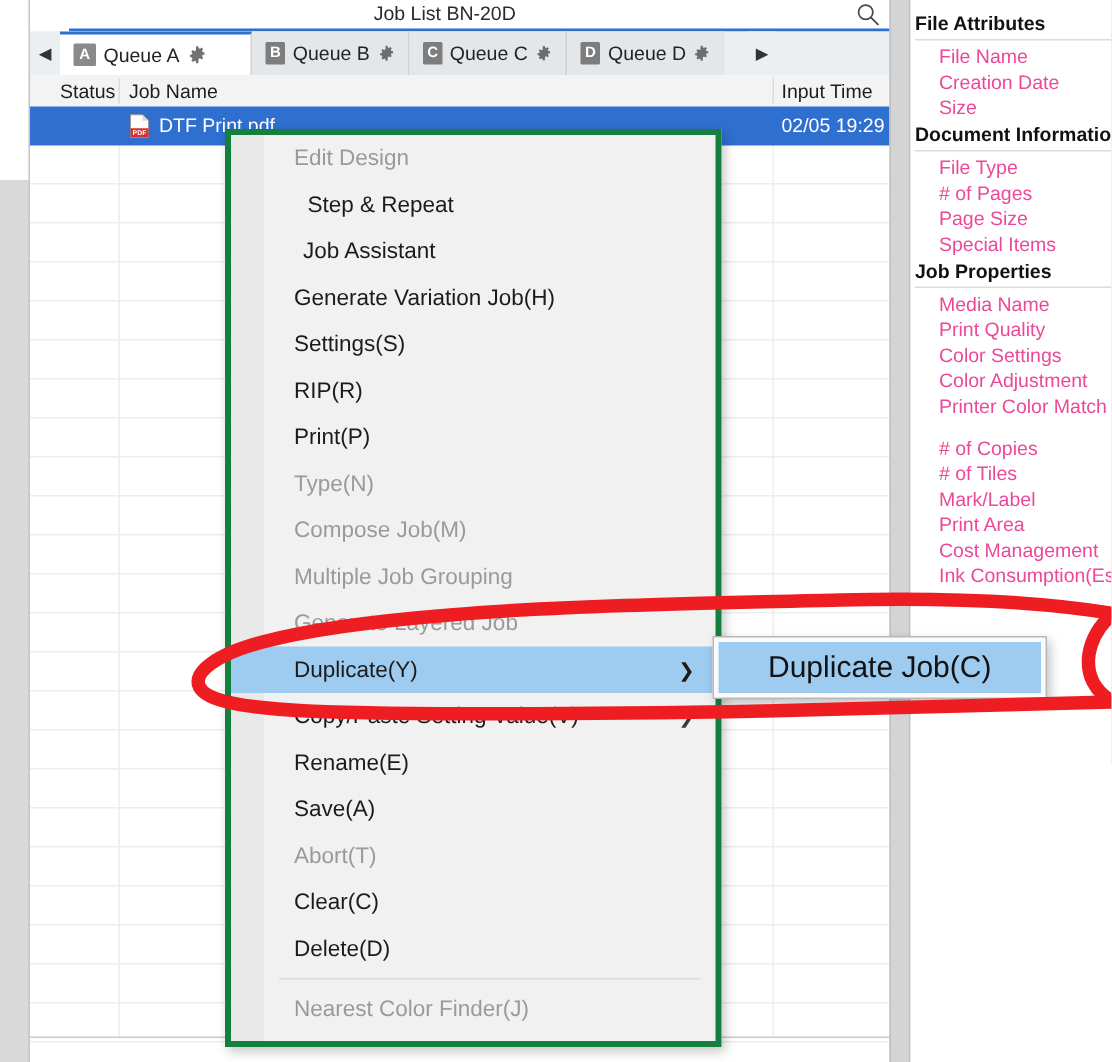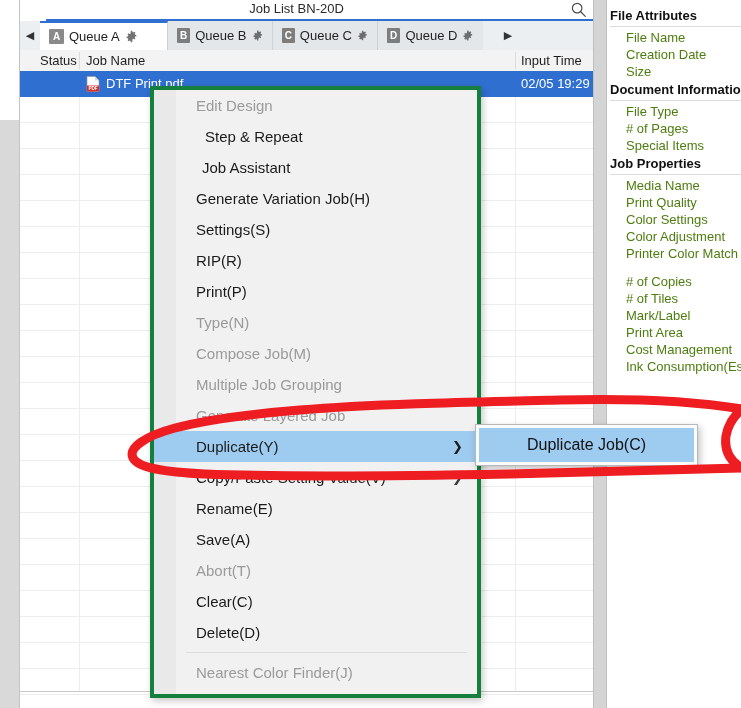--- a/index.html
+++ b/index.html
@@ -64,41 +64,41 @@
   .cutoff{position:absolute;left:0;top:697px;width:573px;height:11px;overflow:hidden;}
 
   
   .splitter{position:absolute;left:593px;top:0;width:14px;height:708px;background:#d4d4d4;
             border-left:1px solid #bfbfbf;border-right:1px solid #bfbfbf;box-sizing:border-box;}
 
   
   .rightpanel{position:absolute;left:607px;top:0;width:134px;height:708px;background:#ffffff;overflow:hidden;}
   .rp-group{font-weight:bold;font-size:13px;color:#111;padding:2px 0 2px 3px;white-space:nowrap;}
   .rp-group .rule{height:1px;background:#dcdcdc;margin-top:3px;}
-  .rp-item{font-size:13px;color:#4d7c0f;padding:1px 16px 1px 19px;white-space:nowrap;}
+  .rp-item{font-size:13px;color:#ec4899;padding:1px 16px 1px 19px;white-space:nowrap;}
   .rp-spacer{height:11px;}
 
   
   .ctxmenu{position:absolute;left:150px;top:86px;width:331px;background:#f1f1f1;
            border:4px solid #15803d;box-shadow:2px 3px 7px rgba(0,0,0,.22);box-sizing:border-box;}
   .ctx-gutter{position:absolute;left:0;top:0;width:22px;height:100%;background:#e9e9e9;}
   .mi{position:relative;height:31px;line-height:31px;padding-left:42px;font-size:15px;color:#1b1b1b;
       white-space:nowrap;box-sizing:border-box;}
   .mi.disabled{color:#9a9a9a;}
   .mi.indent1{padding-left:51px;}
   .mi.indent2{padding-left:48px;}
   .mi.highlight{background:#9ecbf0;}
   .mi .arrow{position:absolute;right:14px;top:0;height:31px;line-height:31px;font-size:13px;color:#3b3b3b;}
   .mi.highlight .arrow{color:#1b1b1b;}
   .mi-sep{height:1px;background:#dcdcdc;margin:4px 10px 4px 32px;}
 
   
   .submenu{position:absolute;left:475px;top:424px;width:223px;background:#fbfbfb;
            border:1px solid #b8b8b8;box-shadow:2px 3px 7px rgba(0,0,0,.25);box-sizing:border-box;padding:3px;}
-  .submenu .smi{height:34px;line-height:34px;text-align:center;font-size:16px;color:#121212;background:#9ecbf0;}
+  .submenu .smi{height:34px;line-height:34px;text-align:center;font-size:20px;color:#121212;background:#9ecbf0;}
 
   
   .annot{position:absolute;left:0;top:0;width:741px;height:708px;pointer-events:none;}
 </style>
 </head>
 <body>
 
 <div id="app">
 
   <div class="left-gutter"></div>
@@ -221,20 +221,21 @@
     <div class="rp-item">File Name</div>
     <div class="rp-item">Creation Date</div>
     <div class="rp-item">Size</div>
 
     <div class="rp-group">
       <span>Document Information</span>
       <div class="rule"></div>
     </div>
     <div class="rp-item">File Type</div>
     <div class="rp-item"># of Pages</div>
+    <div class="rp-item">Page Size</div>
     <div class="rp-item">Special Items</div>
 
     <div class="rp-group">
       <span>Job Properties</span>
       <div class="rule"></div>
     </div>
     <div class="rp-item">Media Name</div>
     <div class="rp-item">Print Quality</div>
     <div class="rp-item">Color Settings</div>
     <div class="rp-item">Color Adjustment</div>

